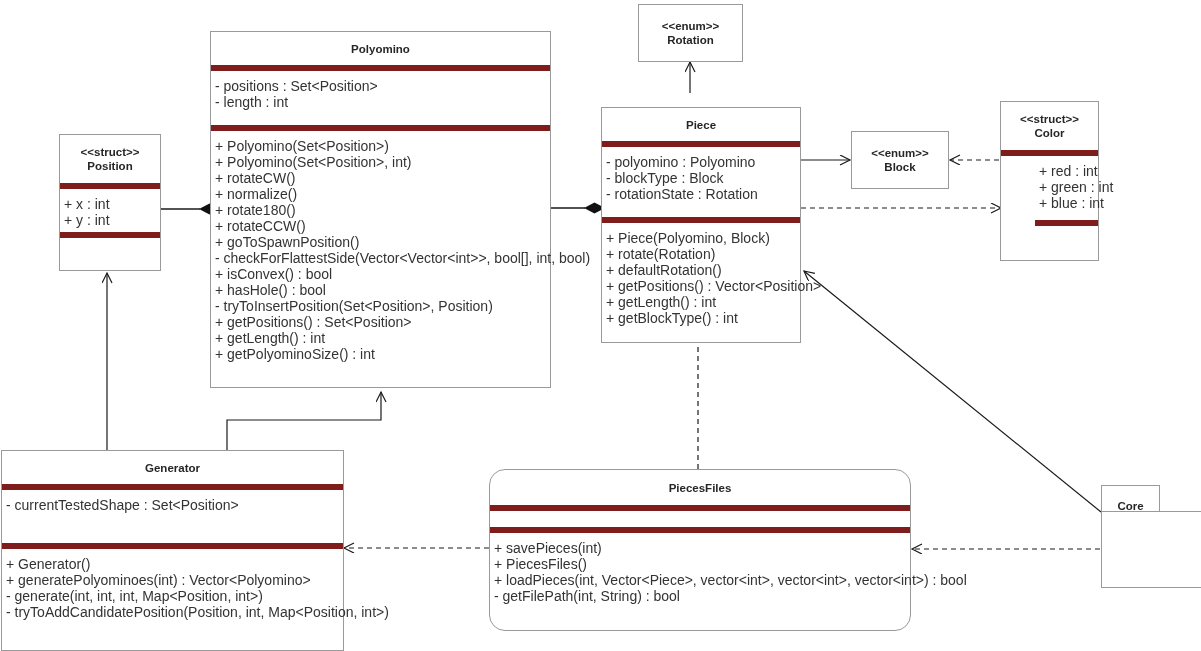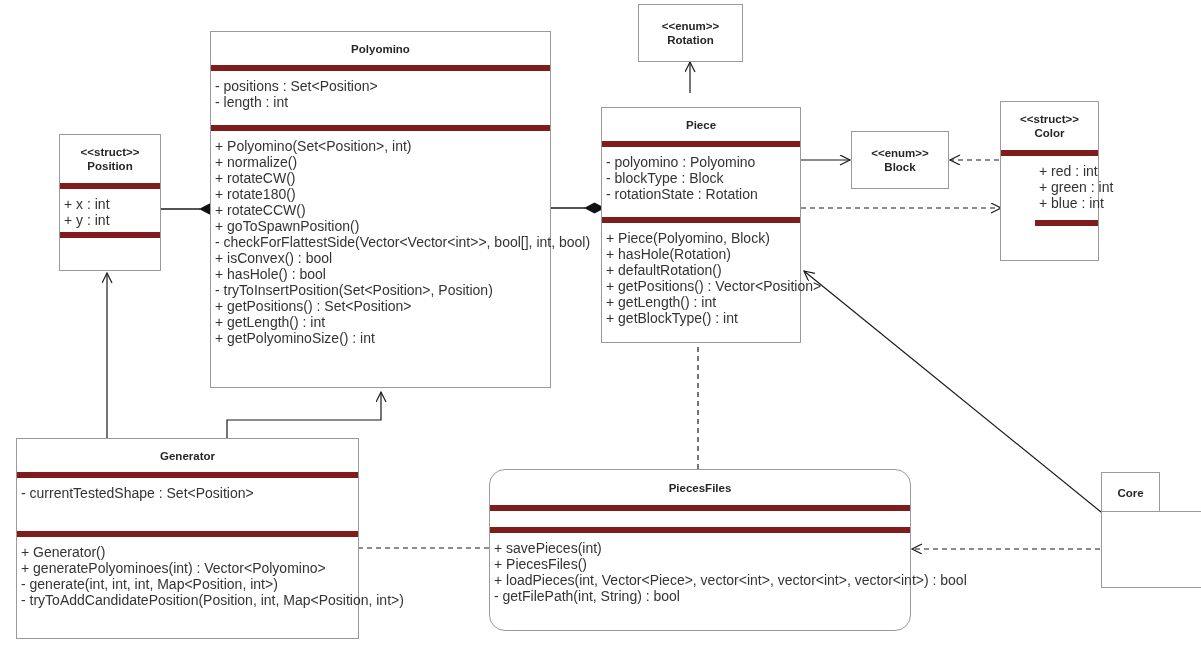--- a/index.html
+++ b/index.html
@@ -164,23 +164,24 @@
     <div class="uml-compartment" style="height:39px;">
       <div class="uml-title">
         <span>Polyomino</span>
       </div>
     </div>
     <div class="uml-compartment uml-members" style="height:60px;">
       <div>- positions : Set&lt;Position&gt;</div>
       <div>- length : int</div>
     </div>
     <div class="uml-compartment last uml-members">
+      <div>+ Polyomino(Set&lt;Position&gt;)</div>
       <div>+ Polyomino(Set&lt;Position&gt;, int)</div>
+      <div>+ rotateCW()</div>
       <div>+ normalize()</div>
-      <div>+ rotateCW()</div>
       <div>+ rotate180()</div>
       <div>+ rotateCCW()</div>
       <div>+ goToSpawnPosition()</div>
       <div>- checkForFlattestSide(Vector&lt;Vector&lt;int&gt;&gt;, bool[], int, bool)</div>
       <div>+ isConvex() : bool</div>
       <div>+ hasHole() : bool</div>
       <div>- tryToInsertPosition(Set&lt;Position&gt;, Position)</div>
       <div>+ getPositions() : Set&lt;Position&gt;</div>
       <div>+ getLength() : int</div>
       <div>+ getPolyominoSize() : int</div>
@@ -193,21 +194,21 @@
         <span>Piece</span>
       </div>
     </div>
     <div class="uml-compartment uml-members" style="height:76px;">
       <div>- polyomino : Polyomino</div>
       <div>- blockType : Block</div>
       <div>- rotationState : Rotation</div>
     </div>
     <div class="uml-compartment last uml-members">
       <div>+ Piece(Polyomino, Block)</div>
-      <div>+ hasHole(Rotation)</div>
+      <div>+ rotate(Rotation)</div>
       <div>+ defaultRotation()</div>
       <div>+ getPositions() : Vector&lt;Position&gt;</div>
       <div>+ getLength() : int</div>
       <div>+ getBlockType() : int</div>
     </div>
   </div>
 
   <div class="uml-class" style="left:851px; top:131px; width:98px; height:58px;">
     <div class="uml-compartment last" style="height:100%;">
       <div class="uml-title">
@@ -225,21 +226,21 @@
       </div>
     </div>
     <div class="uml-compartment uml-members" style="height:70px;margin-left:34px;">
       <div>+ red : int</div>
       <div>+ green : int</div>
       <div>+ blue : int</div>
     </div>
     <div class="uml-compartment last empty-compartment"></div>
   </div>
 
-  <div class="uml-class" style="left:1px; top:438px; width:343px; height:201px;margin-left:15px;">
+  <div class="uml-class" style="left:1px; top:450px; width:343px; height:201px;">
     <div class="uml-compartment" style="height:39px;">
       <div class="uml-title">
         <span>Generator</span>
       </div>
     </div>
     <div class="uml-compartment uml-members" style="height:59px;">
       <div>- currentTestedShape : Set&lt;Position&gt;</div>
     </div>
     <div class="uml-compartment last uml-members">
       <div>+ Generator()</div>
@@ -257,21 +258,21 @@
     </div>
     <div class="uml-compartment" style="height:22px;"></div>
     <div class="uml-compartment last uml-members">
       <div>+ savePieces(int)</div>
       <div>+ PiecesFiles()</div>
       <div>+ loadPieces(int, Vector&lt;Piece&gt;, vector&lt;int&gt;, vector&lt;int&gt;, vector&lt;int&gt;) : bool</div>
       <div>- getFilePath(int, String) : bool</div>
     </div>
   </div>
 
-  <div class="uml-class" style="left:1101px; top:472px; width:59px; height:41px;">
+  <div class="uml-class" style="left:1101px; top:485px; width:59px; height:41px;">
     <div class="uml-compartment last" style="height:100%;">
       <div class="uml-title">
         <span>Core</span>
       </div>
     </div>
   </div>
   <div class="uml-class" style="left:1101px; top:511px; width:110px; height:77px;">
     <div class="uml-compartment last empty-compartment"></div>
   </div>
 

